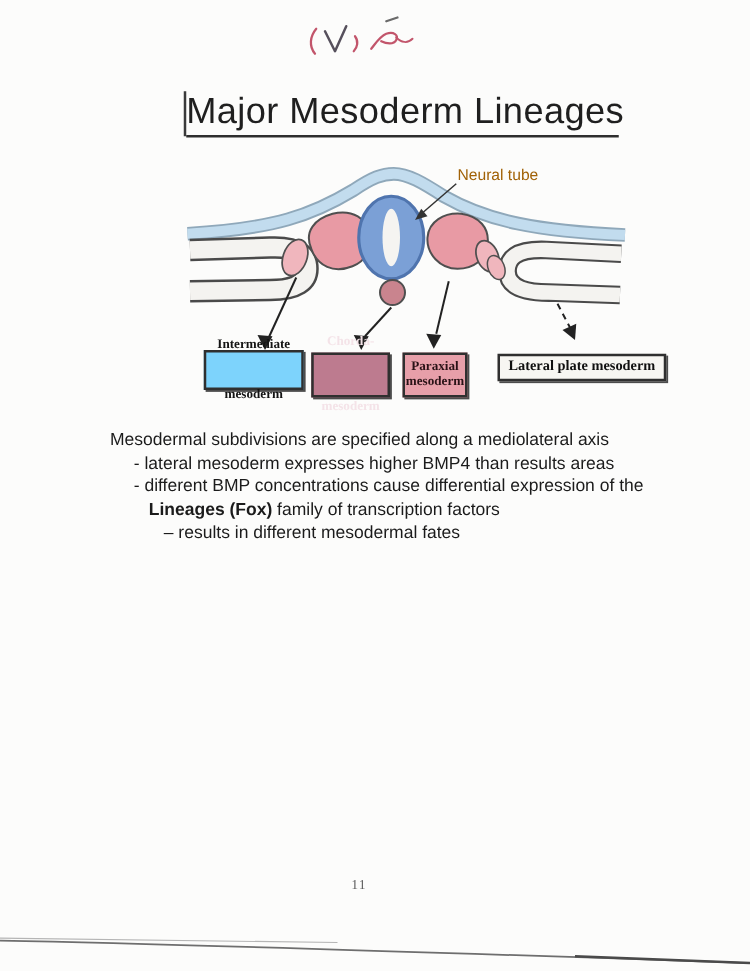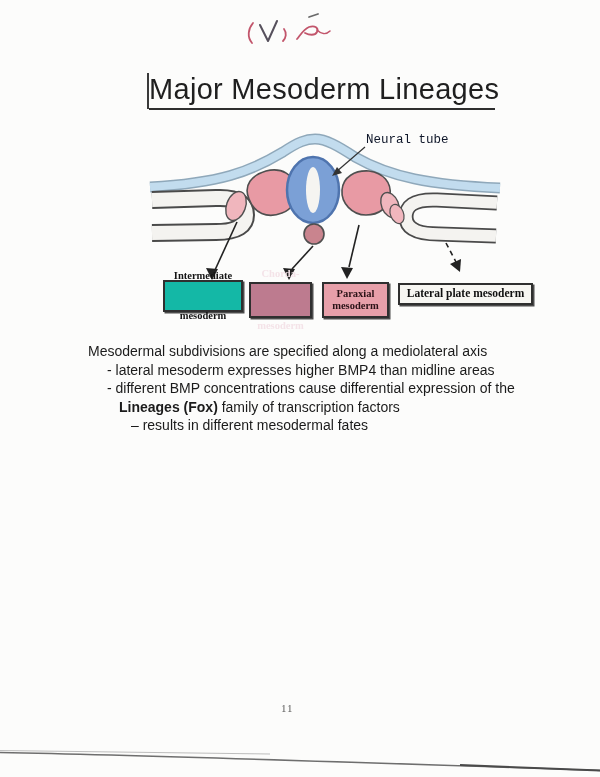--- a/index.html
+++ b/index.html
@@ -4,29 +4,29 @@
 <style>
   html,body{margin:0;padding:0;background:#e8e8e8;}
   .page{position:relative;width:600px;height:777px;background:#fcfcfb;overflow:hidden;
         font-family:"Liberation Sans",sans-serif;}
   .abs{position:absolute;}
   
   .title{left:149px;top:72px;width:346px;font-size:29px;line-height:34px;color:#1f1f1f;
          letter-spacing:.3px;border-bottom:2px solid #2e2e2e;padding-bottom:2px;white-space:nowrap;}
   .caret{left:147px;top:73px;width:2px;height:36px;background:#3a3a3a;}
   
-  .ntlabel{left:366px;top:133px;font-family:Liberation Mono, monospace;font-size:12.5px;color:#0f172a;}
+  .ntlabel{left:366px;top:133px;font-family:Liberation Sans, sans-serif;font-size:12.5px;color:#a16207;}
   
   .lbox{display:flex;flex-direction:column;align-items:center;justify-content:center;
         font-family:"Liberation Serif",serif;font-weight:bold;text-align:center;
         border:2px solid #2f2f2f;box-shadow:1.5px 1.5px 0 #4c4c4c;box-sizing:border-box;}
   .lbox span{display:block;line-height:1.18;}
   .b1{left:163px;top:280px;width:80px;height:32px;font-size:10.5px;}
   .b2{left:249px;top:282px;width:63px;height:36px;font-size:10.5px;gap:40px;}
-  .b3{left:322px;top:282px;width:67px;height:36px;font-size:10.5px;}
+  .b3{left:322px;top:282px;width:52px;height:36px;font-size:10.5px;}
   .b4{left:398px;top:283px;width:135px;height:22px;font-size:11.5px;}
   
   .bodytext{left:88px;top:342px;width:470px;font-size:14px;line-height:18.5px;color:#1b1b1b;}
   .bline{white-space:nowrap;}
   .ind1{margin-left:14px;} .ind2{margin-left:19px;} .ind3{margin-left:31px;} .ind4{margin-left:43px;}
   .pagenum{left:281px;top:702px;font-family:Liberation Serif, serif;font-size:11px;color:#5d5d5d;
            letter-spacing:1px;}
   svg{position:absolute;left:0;top:0;}
 </style>
 </head>
@@ -111,39 +111,39 @@
       <path d="M0,750.5 L270,754" stroke="#b5b5b5" stroke-width="0.9" fill="none"></path>
       <path d="M460,765 C510,767 560,769 600,770.5" stroke="#4a4a4a" stroke-width="2" fill="none"></path>
     </g>
   </svg>
 
   <div class="abs caret"></div>
   <div class="abs title">Major Mesoderm Lineages</div>
 
   <div class="abs ntlabel">Neural tube</div>
 
-  <div class="abs lbox b1" style="background: #14b8a6; color: rgb(20, 20, 20); gap: 28px;">
+  <div class="abs lbox b1" style="background: #7dd3fc; color: rgb(20, 20, 20); gap: 28px;">
     <span>Intermediate</span>
     <span>mesoderm</span>
   </div>
   <div class="abs lbox b2" style="background: rgb(189, 123, 143); color: rgb(244, 227, 232);">
     <span>Chorda-</span>
     <span>mesoderm</span>
   </div>
   <div class="abs lbox b3" style="background: rgb(231, 159, 169); color: rgb(42, 18, 22);">
     <span>Paraxial</span>
     <span>mesoderm</span>
   </div>
   <div class="abs lbox b4" style="background: rgb(247, 246, 242); color: rgb(16, 16, 16);">
     <span>Lateral plate mesoderm</span>
   </div>
 
   <div class="abs bodytext">
     <div class="bline">Mesodermal subdivisions are specified along a mediolateral axis</div>
-    <div class="bline ind2">- lateral mesoderm expresses higher BMP4 than midline areas</div>
+    <div class="bline ind2">- lateral mesoderm expresses higher BMP4 than results areas</div>
     <div class="bline ind2">- different BMP concentrations cause differential expression of the</div>
     <div class="bline ind3"><b>Lineages (Fox)</b><span> family of transcription factors</span></div>
     <div class="bline ind4">– results in different mesodermal fates</div>
   </div>
 
   <div class="abs pagenum">11</div>
 
 </div>
 
 </body></html>

